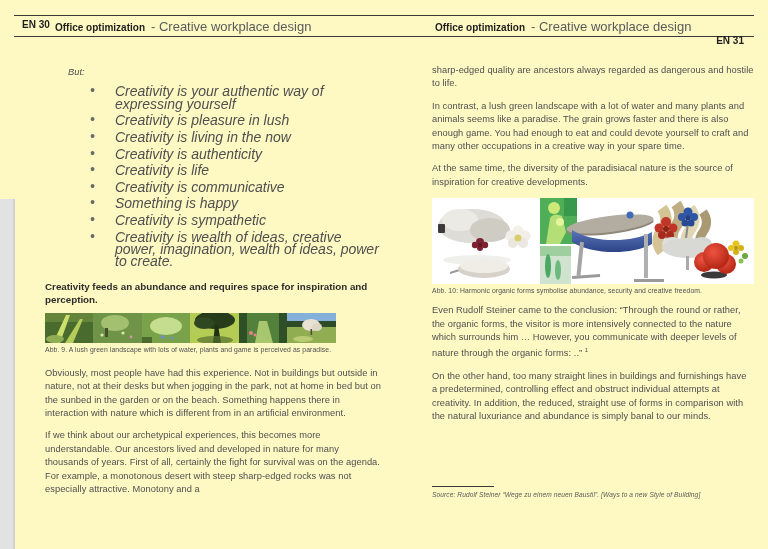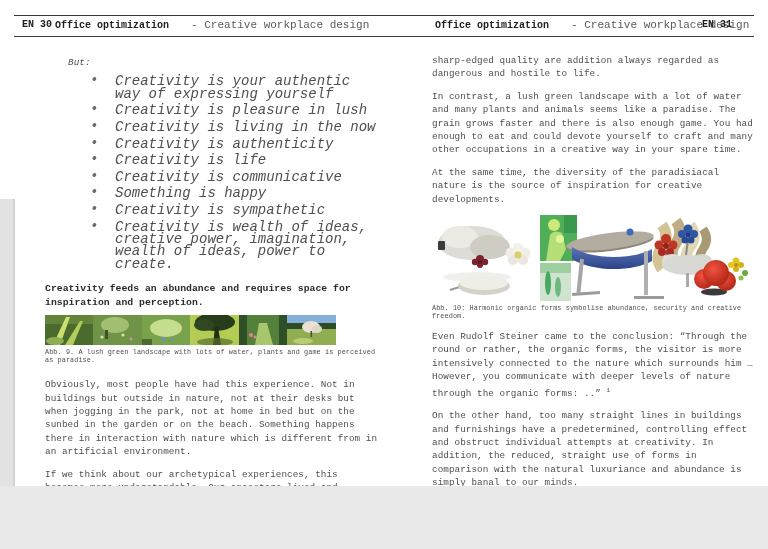--- a/index.html
+++ b/index.html
@@ -1,28 +1,28 @@
 <!DOCTYPE html>
 <html><head>
 <meta charset="utf-8">
 <style>
   html,body{margin:0;padding:0;background:#e9e9e9;}
-  .canvas{position:relative;width:768px;height:486px;background:#ffffff;overflow:hidden;
-          font-family:Liberation Mono, monospace;}
+  .canvas{position:relative;width:768px;height:549px;background:#fef9c3;overflow:hidden;
+          font-family:Liberation Sans, sans-serif;}
   .edge-left{position:absolute;left:0;top:199px;width:13px;height:350px;background:#e2e2e2;border-right:2px solid #d2d2d2;}
   .rule{position:absolute;left:14px;width:740px;height:1px;background:#3a3a3a;}
   .rule-top{top:15px;}
   .rule-bottom{top:36px;}
   .hdr{position:absolute;top:19px;font-size:10px;color:#1e1e1e;font-weight:bold;white-space:nowrap;}
-  .hdr .sub{font-size:11px;color:#5a5a5a;font-weight:normal;margin-left:22px;}
+  .hdr .sub{font-size:13px;color:#5a5a5a;font-weight:normal;margin-left:6px;}
   .pgnum-left{left:22px;}
   .title-left{left:55px;}
   .title-right{left:435px;}
-  .pgnum-right{right:36px;}
-  .col{position:absolute;top:54px;}
+  .pgnum-right{right:24px;margin-top:16px;}
+  .col{position:absolute;top:64px;}
   .col-left{left:45px;width:337px;}
   .col-right{left:432px;width:322px;}
   .body-text{font-size:9.3px;line-height:13.4px;color:#4f4f4f;letter-spacing:.05px;margin:0 0 9px 0;}
   .bold-head{font-size:9.8px;line-height:13.5px;color:#2c2c2c;font-weight:bold;margin:0 0 6px 0;}
   .but{font-style:italic;margin:2px 0 6px 23px;}
   ul.bullets{list-style:none;margin:0 0 12px 0;padding:0;}
   ul.bullets li{position:relative;padding-left:70px;margin-bottom:4.2px;font-style:italic;
                 font-size:14px;line-height:12.4px;color:#4f4f4f;}
   ul.bullets li::before{content:"\2022";position:absolute;left:45px;top:-1px;color:#6a6a6a;}
   .figure{display:block;margin:0 0 3px 0;}
@@ -115,21 +115,21 @@
         <ellipse cx="258" cy="26" rx="10" ry="3" fill="#b9cc74"></ellipse>
       </g>
     </svg>
     <p class="caption">Abb. 9.   A lush green landscape with lots of water, plants and game is perceived as paradise.</p>
 
     <p class="body-text">Obviously, most people have had this experience. Not in buildings but outside in nature, not at their desks but when jogging in the park, not at home in bed but on the sunbed in the garden or on the beach. Something happens there in interaction with nature which is different from in an artificial environment.</p>
     <p class="body-text">If we think about our archetypical experiences, this becomes more understandable. Our ancestors lived and developed in nature for many thousands of years. First of all, certainly the fight for survival was on the agenda. For example, a monotonous desert with steep sharp-edged rocks was not especially attractive. Monotony and a</p>
   </div>
 
   <div class="col col-right">
-    <p class="body-text">sharp-edged quality are addition always regarded as dangerous and hostile to life.</p>
+    <p class="body-text">sharp-edged quality are ancestors always regarded as dangerous and hostile to life.</p>
     <p class="body-text">In contrast, a lush green landscape with a lot of water and many plants and animals seems like a paradise. The grain grows faster and there is also enough game. You had enough to eat and could devote yourself to craft and many other occupations in a creative way in your spare time.</p>
     <p class="body-text">At the same time, the diversity of the paradisiacal nature is the source of inspiration for creative developments.</p>
 
     <svg class="figure" width="322" height="86" viewBox="0 0 322 86">
       <rect x="0" y="0" width="322" height="86" fill="#ffffff"></rect>
       <g>
         <ellipse cx="45" cy="62" rx="34" ry="5" fill="#efefec"></ellipse>
         <ellipse cx="40" cy="28" rx="34" ry="17" fill="#dddcd6"></ellipse>
         <ellipse cx="28" cy="22" rx="18" ry="11" fill="#eceae4"></ellipse>
         <ellipse cx="58" cy="32" rx="20" ry="12" fill="#cfccc4"></ellipse>

